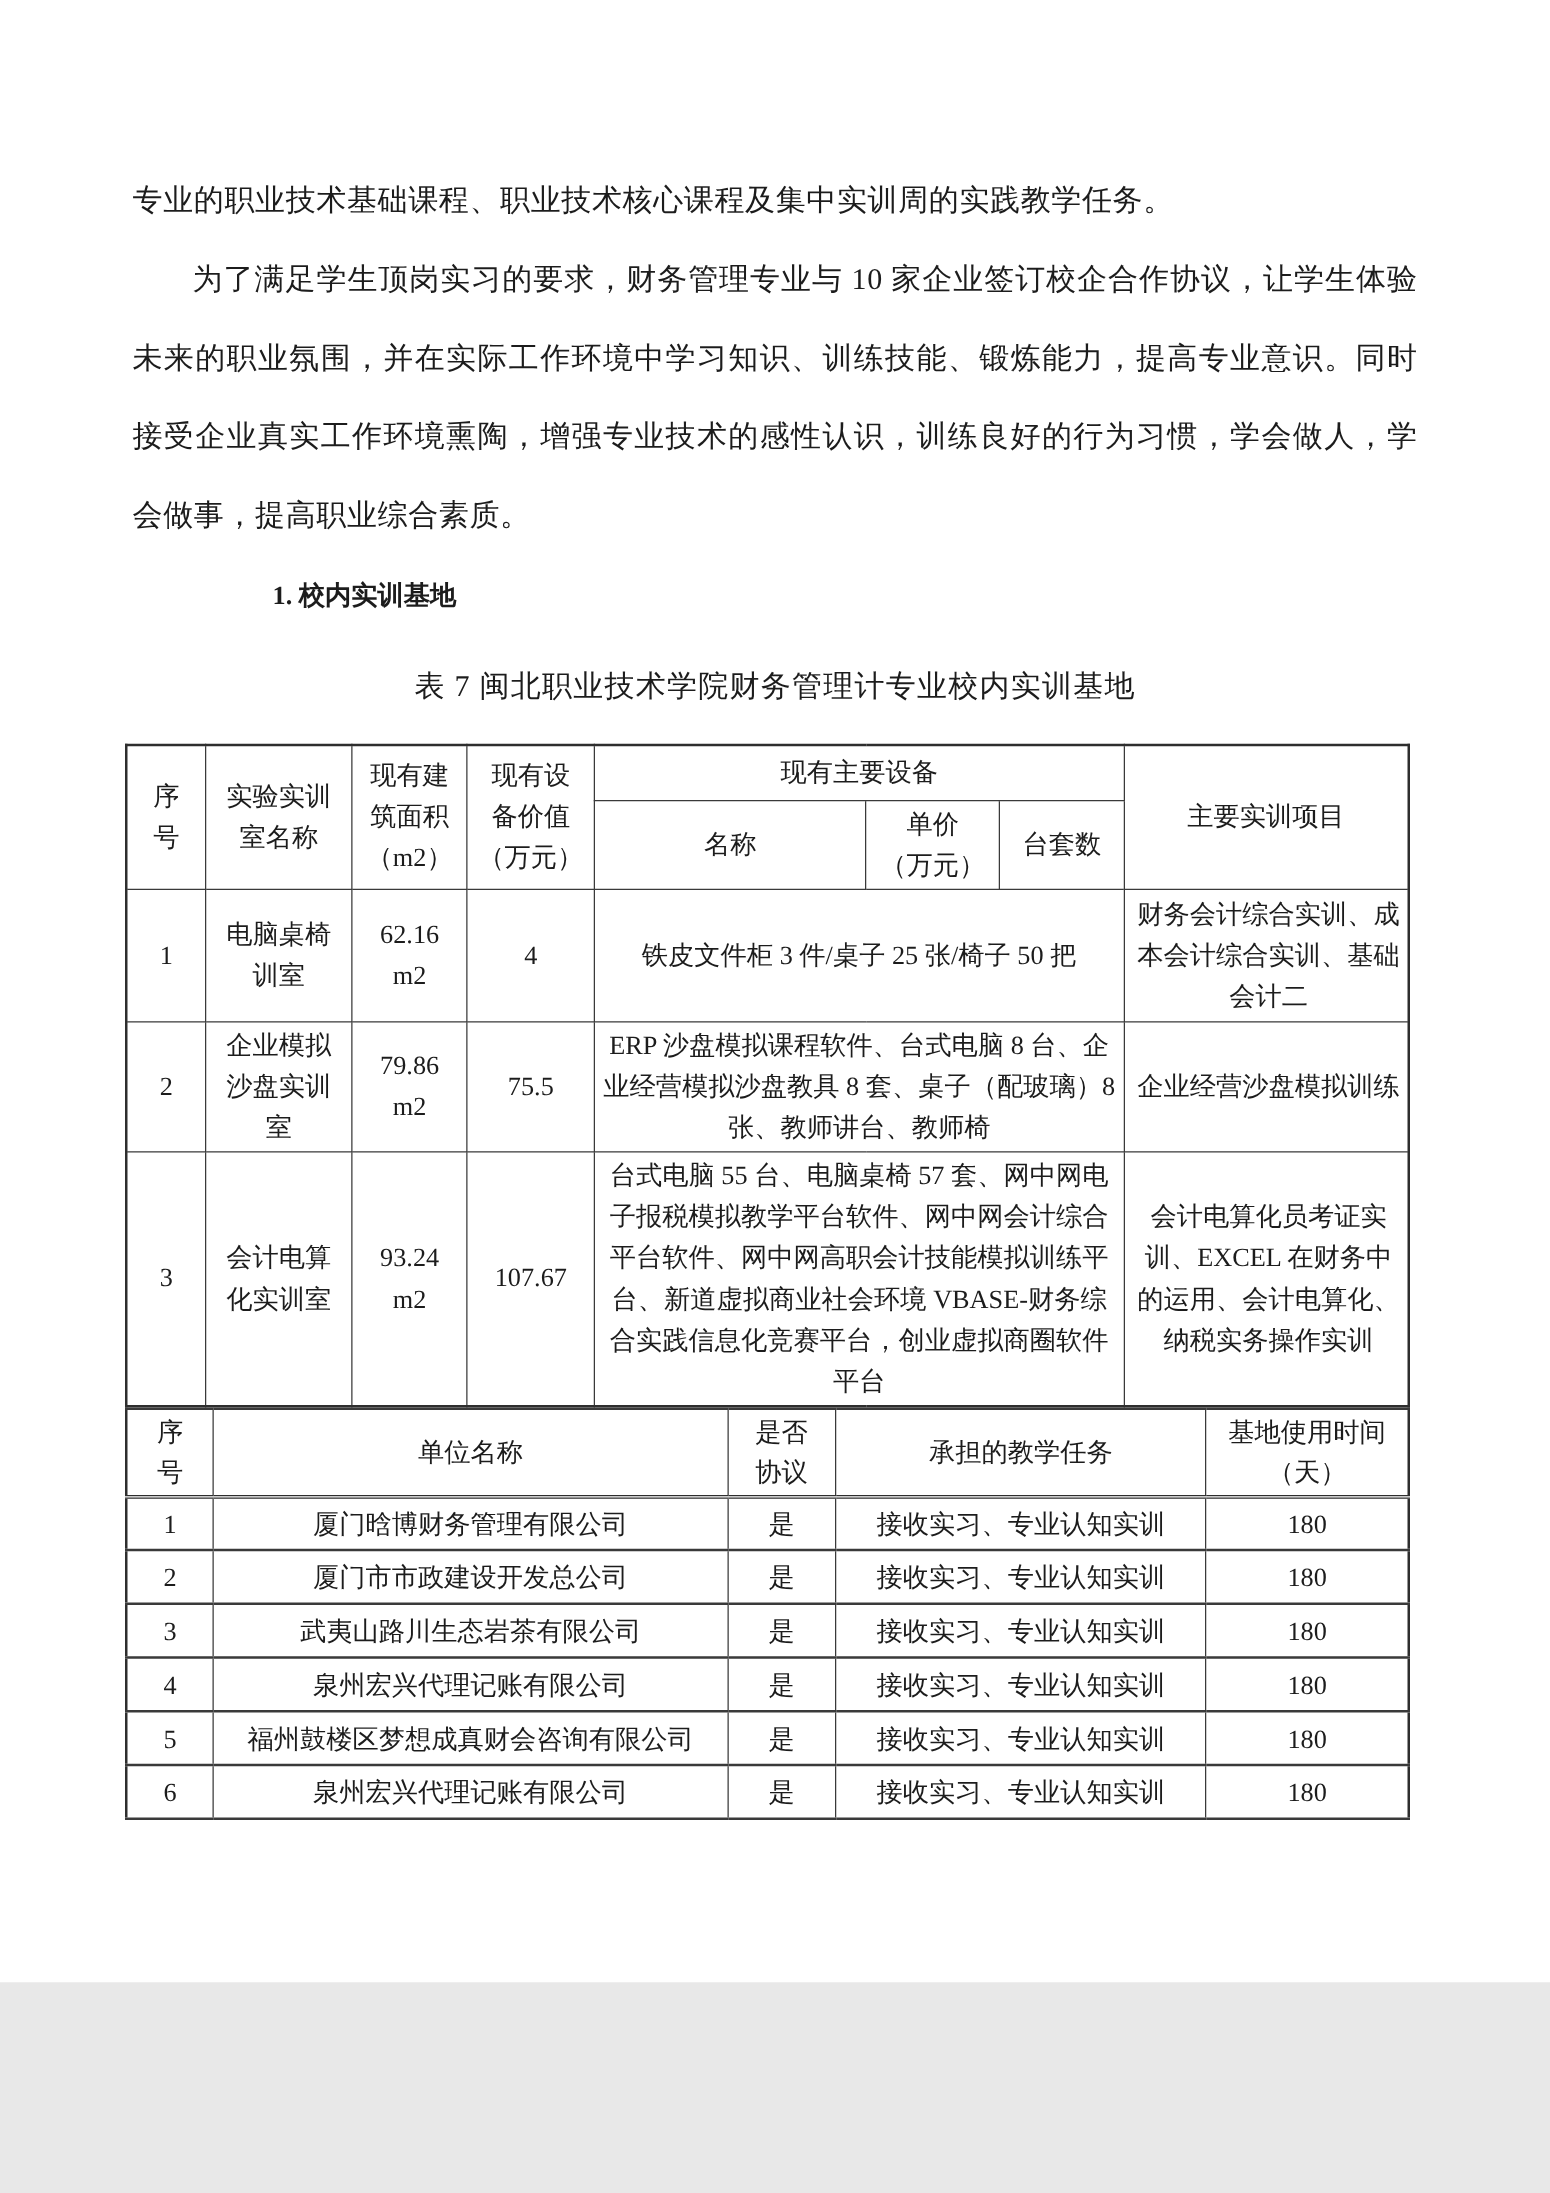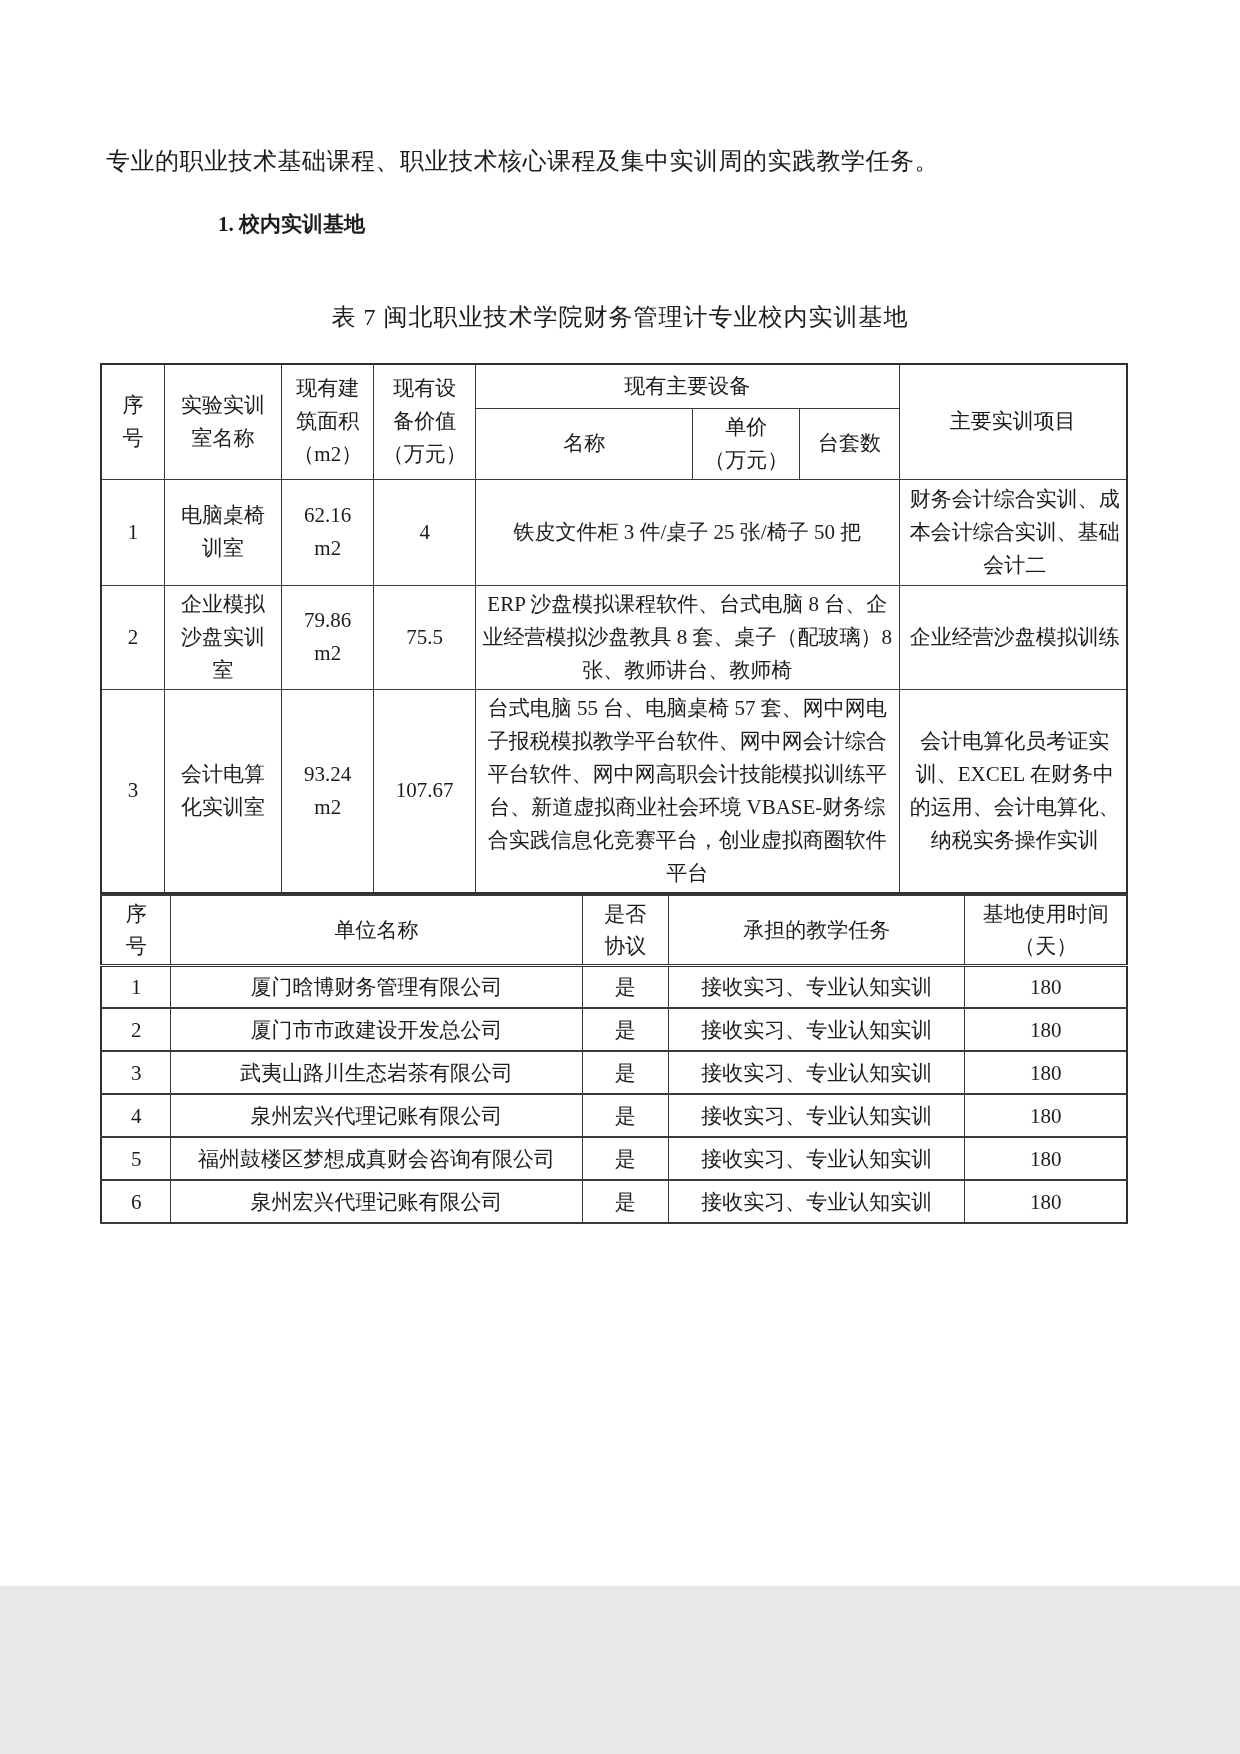--- a/index.html
+++ b/index.html
@@ -26,21 +26,21 @@
   .heading {
     font-size:21px;
     line-height:34px;
   }
   .heading-1 { margin:14px 0 0 112px; }
   .heading-2 { margin:26px 0 0 66px; }
 
   .caption {
     font-size:24px;
     text-align:center;
-    margin-top:60px;
+    margin-top:40px;
     margin-bottom:30px;
     letter-spacing:1px;
   }
 
   table.doc-table {
     width:1028px;
     margin-left:-6px;
     border-collapse:collapse;
     table-layout:fixed;
     font-size:21px;
@@ -80,20 +80,21 @@
     letter-spacing:1px;
   }
 </style>
 </head>
 <body>
 
 <div class="page" style="color: rgb(28, 28, 28);">
   <div class="content">
 
     <p class="para">专业的职业技术基础课程、职业技术核心课程及集中实训周的实践教学任务。</p>
+    <p class="para indent">为了满足学生顶岗实习的要求，财务管理专业与 10 家企业签订校企合作协议，让学生体验未来的职业氛围，并在实际工作环境中学习知识、训练技能、锻炼能力，提高专业意识。同时接受企业真实工作环境熏陶，增强专业技术的感性认识，训练良好的行为习惯，学会做人，学会做事，提高职业综合素质。</p>
 
     <h3 class="heading heading-1">1. 校内实训基地</h3>
 
     <p class="caption">表 7 闽北职业技术学院财务管理计专业校内实训基地</p>
 
     <table class="doc-table t7">
       <colgroup>
         <col style="width:6.2%">
         <col style="width:11.4%">
         <col style="width:9.0%">

